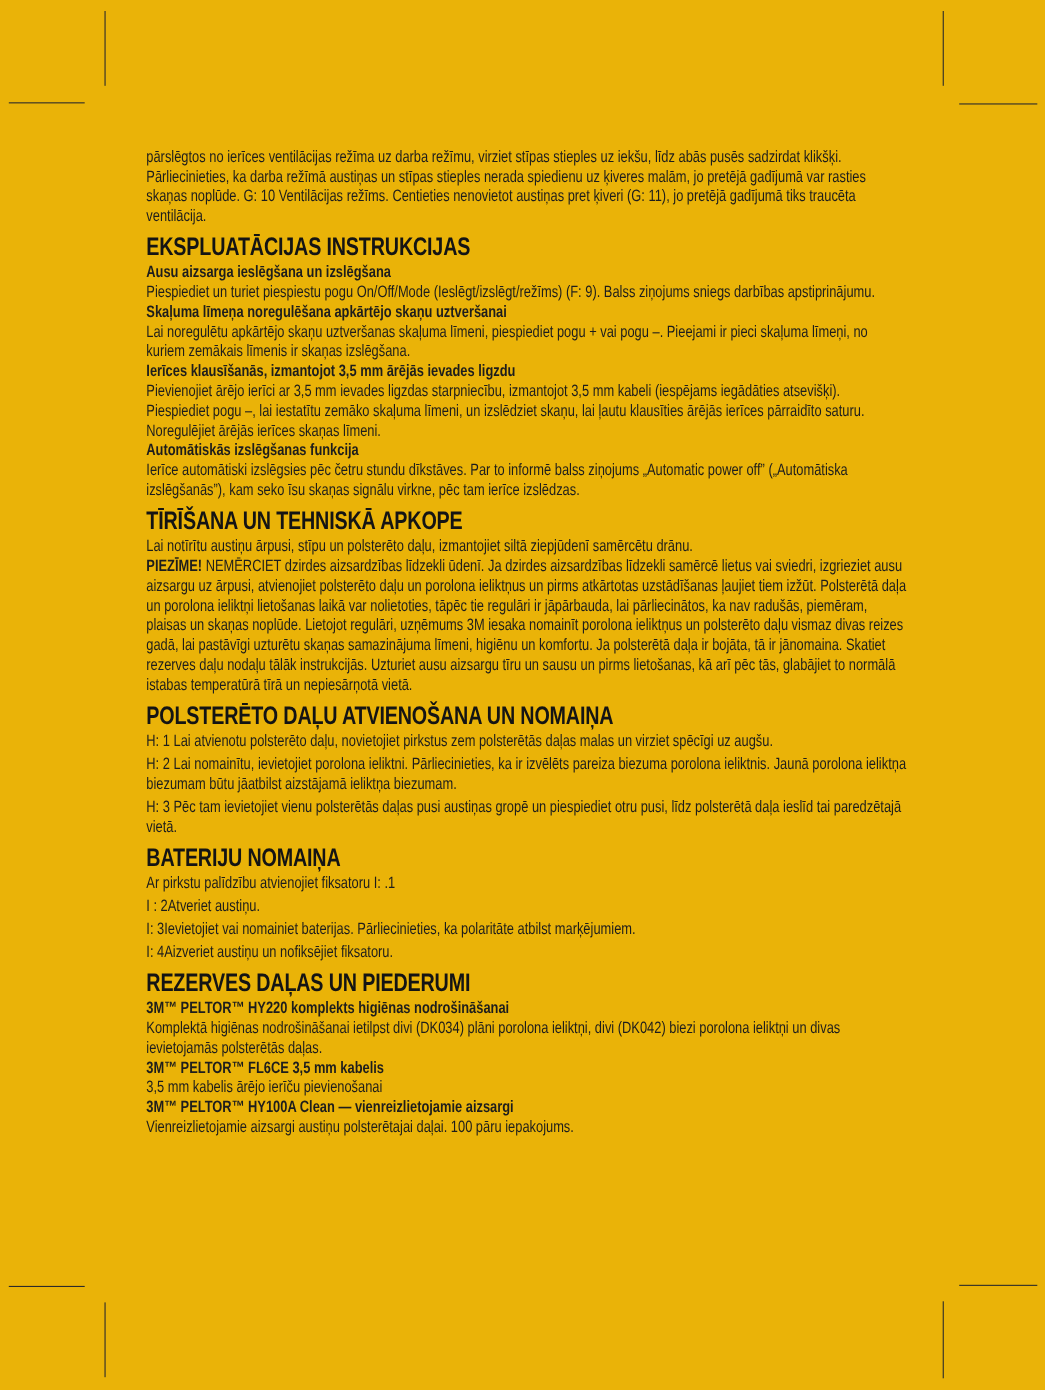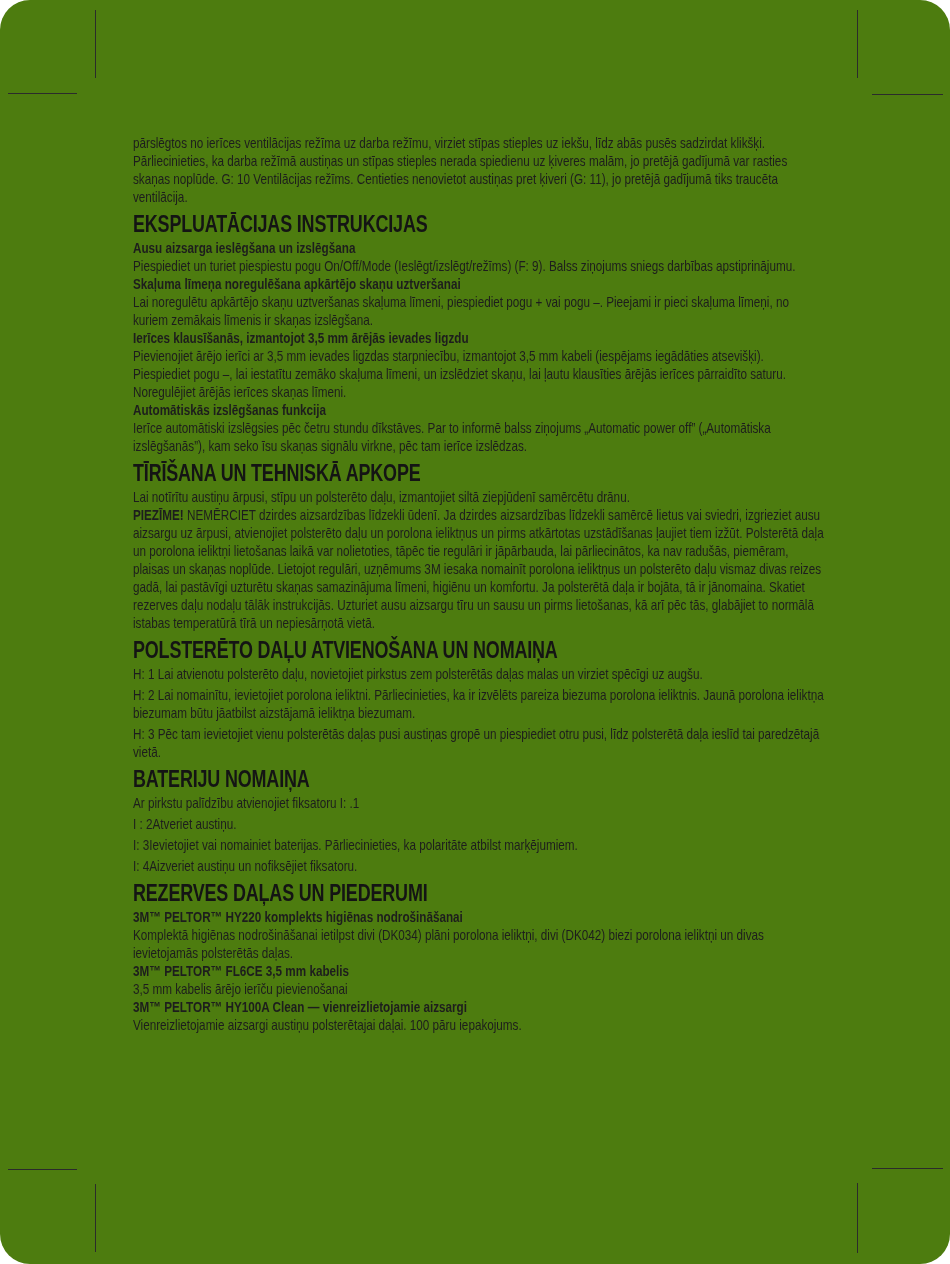--- a/index.html
+++ b/index.html
@@ -1,24 +1,23 @@
 <!DOCTYPE html>
 <html><head>
 <meta charset="utf-8">
 <style>
   * { margin: 0; padding: 0; box-sizing: border-box; }
   html, body { background: #ffffff; }
   .page {
     position: relative;
     width: 950px;
     height: 1264px;
-    background: #4d7c0f;
+    background: #eab308;
     overflow: hidden;
     font-family: "Liberation Sans", sans-serif;
-    border-radius: 30px;
   }
   .crop { position: absolute; background: #2b2b2b; }
   .crop.tl-v { left: 95px;  top: 10px;   width: 1px;  height: 68px; }
   .crop.tl-h { left: 8px;   top: 93px;   width: 69px; height: 1px;  }
   .crop.tr-v { left: 857px; top: 10px;   width: 1px;  height: 68px; }
   .crop.tr-h { left: 872px; top: 94px;   width: 71px; height: 1px;  }
   .crop.bl-h { left: 8px;   top: 1169px; width: 69px; height: 1px;  }
   .crop.bl-v { left: 95px;  top: 1184px; width: 1px;  height: 68px; }
   .crop.br-h { left: 872px; top: 1168px; width: 71px; height: 1px;  }
   .crop.br-v { left: 857px; top: 1183px; width: 1px;  height: 70px; }

